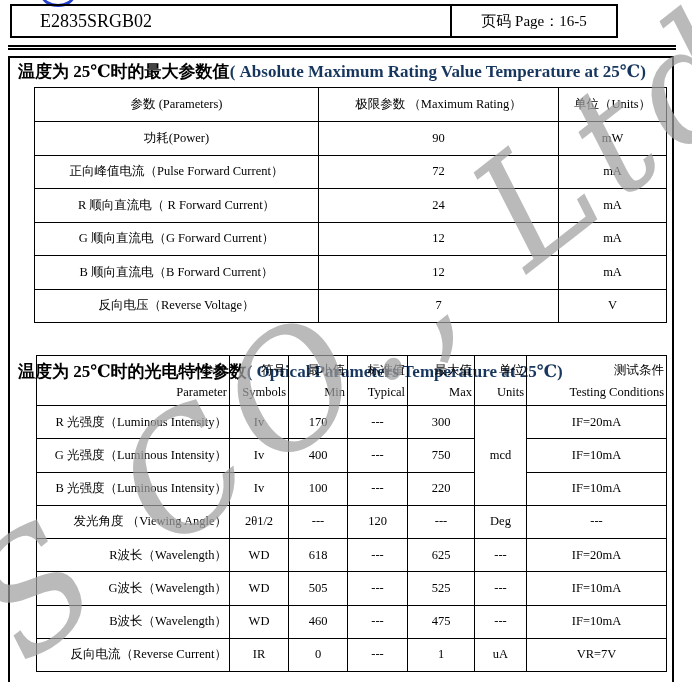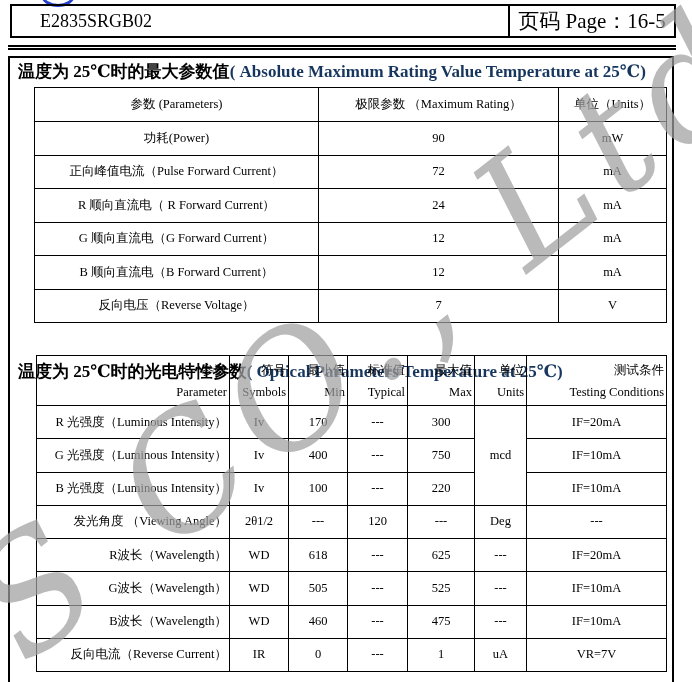--- a/index.html
+++ b/index.html
@@ -17,35 +17,35 @@
     left: 41px; top: -17px;
     width: 34px; height: 24px;
     border: 3px solid #2643d0;
     border-radius: 50%;
     background: transparent;
   }
   
   .header-box {
     position: absolute;
     left: 10px; top: 4px;
-    width: 666px; height: 34px;
+    width: 608px; height: 34px;
     border: 2px solid #000;
     display: flex;
   }
   .header-left {
     flex: 1;
     display: flex; align-items: center;
     padding-left: 28px;
     font-size: 18px;
     border-right: 2px solid #000;
   }
   .header-right {
     width: 164px;
     display: flex; align-items: center; justify-content: center;
-    font-size: 21px;
+    font-size: 15px;
     white-space: nowrap;
     font-family: Liberation Serif, serif;
   }
   
   .double-rule {
     position: absolute;
     left: 8px; top: 45px;
     width: 668px; height: 5px;
     border-top: 2px solid #000;
     border-bottom: 2px solid #000;

